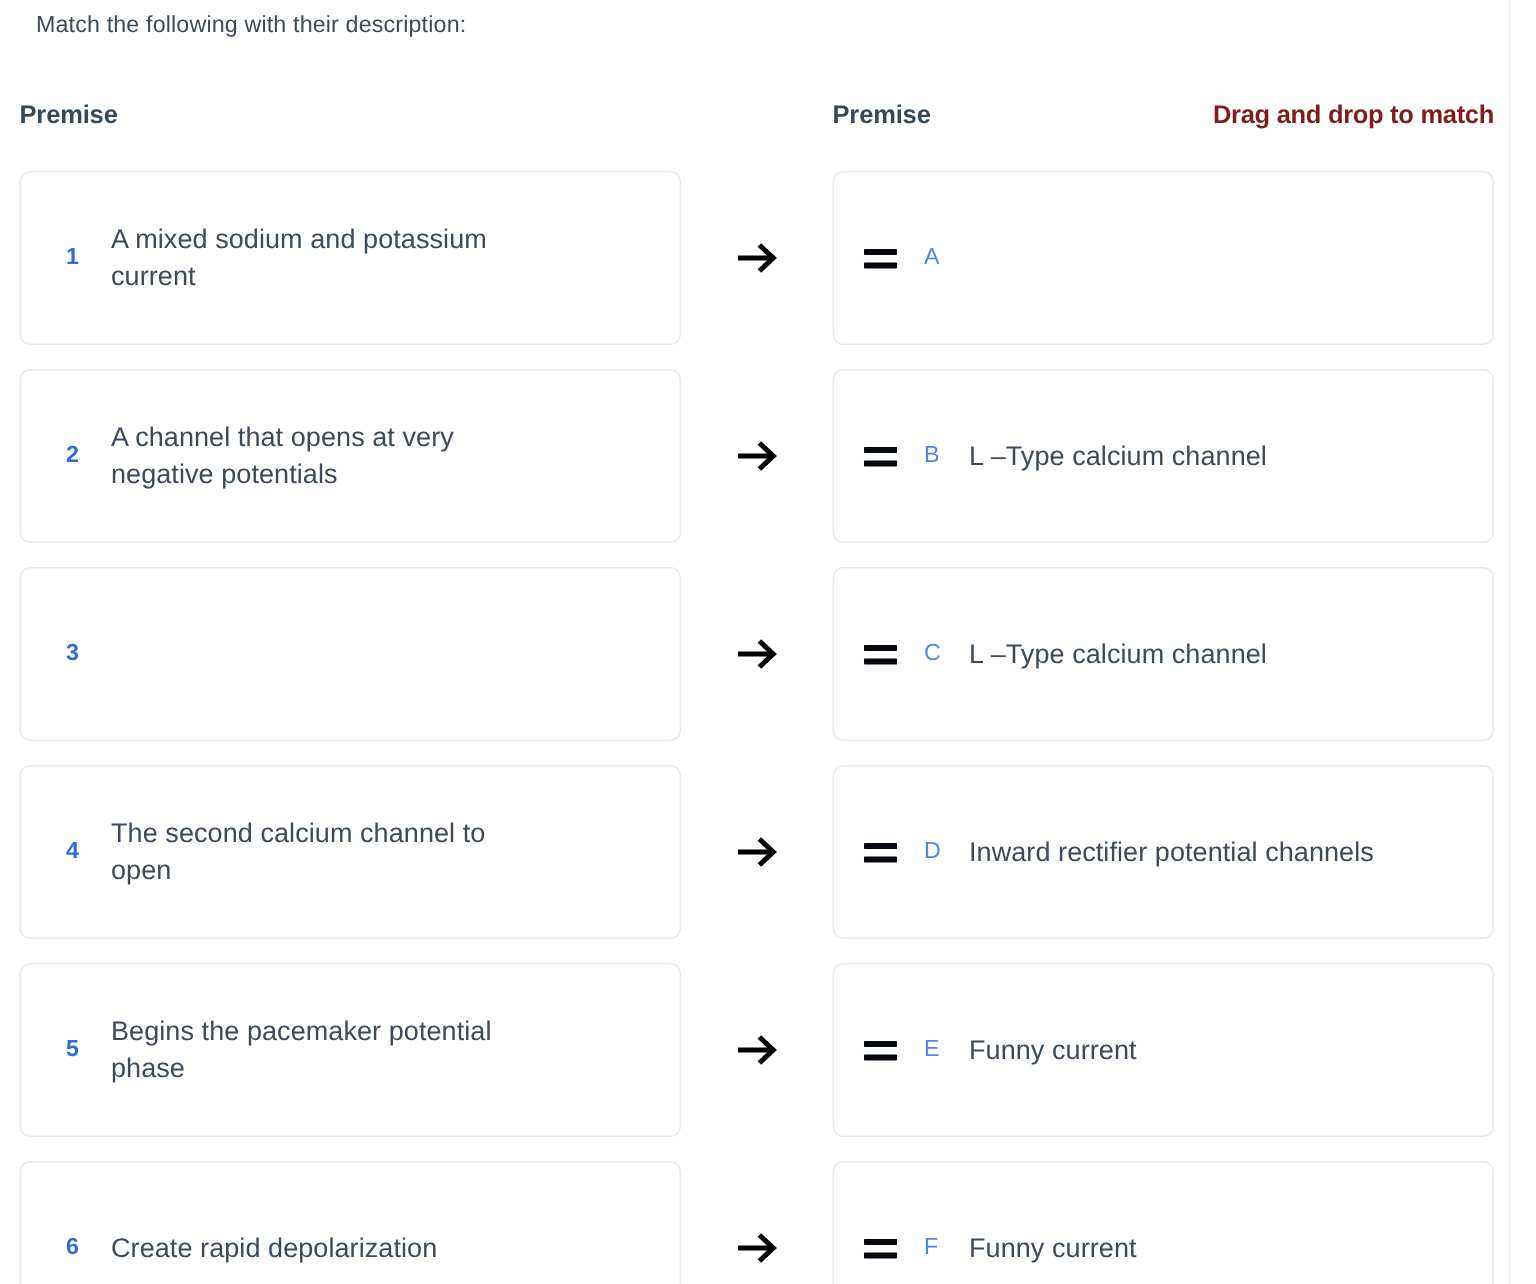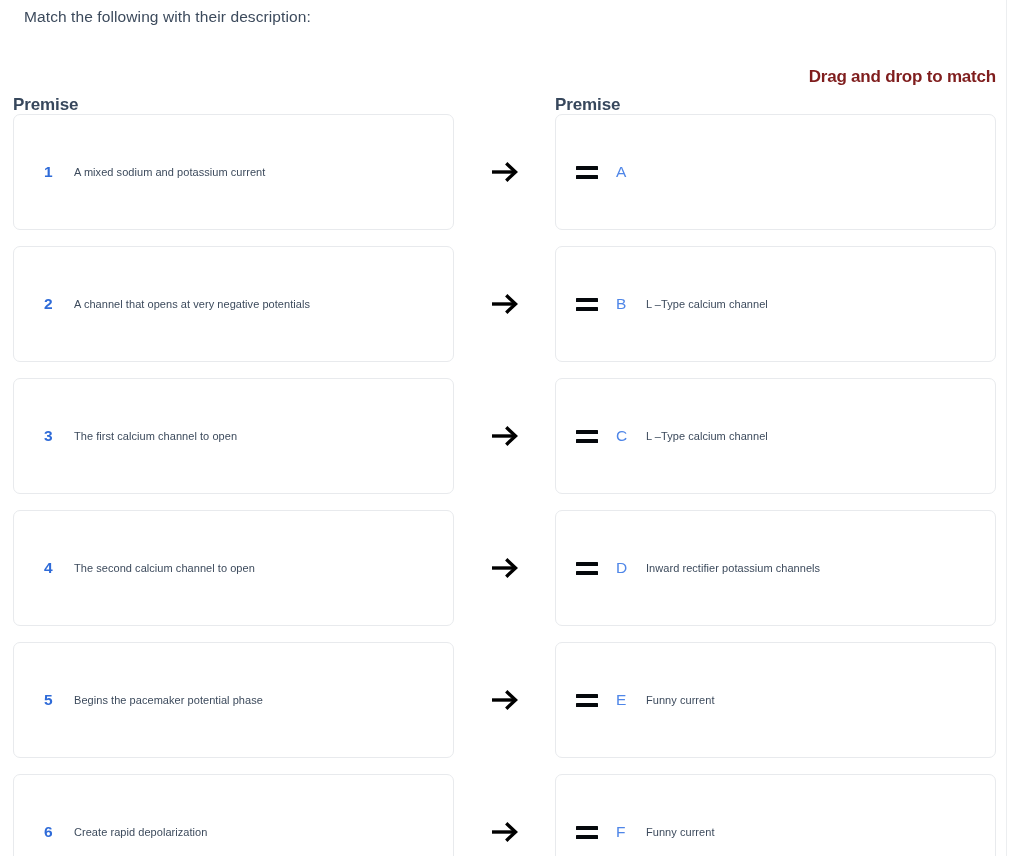--- a/index.html
+++ b/index.html
@@ -53,21 +53,20 @@
     width: 1006px;
     height: 26px;
   }
 
   .col-title {
     position: absolute;
     font-size: 17px;
     font-weight: bold;
     color: #37475c;
     letter-spacing: -0.1px;
-    margin-top: 28px;
   }
   .col-title.premise { left: 13px; }
   .col-title.response { left: 555px; }
 
   .drag-hint {
     position: absolute;
     right: 10px;
     top: 0;
     font-size: 17px;
     font-weight: bold;
@@ -124,21 +123,21 @@
     width: 30px;
     margin-left: 18px;
     flex: 0 0 auto;
     font-size: 15.5px;
     color: #4f86e8;
     text-align: left;
   }
 
   .card-text {
     flex: 1 1 auto;
-    font-size: 11px;
+    font-size: 18px;
     color: #3c4a5c;
     line-height: 25px;
     padding-right: 26px;
     letter-spacing: 0.05px;
   }
   .premise-card .card-text { max-width: 300px; }
 
   .arrow-icon {
     position: absolute;
     left: 487px;
@@ -224,21 +223,20 @@
             <span></span>
           </div>
         <div class="index-letter">B</div>
         <div class="card-text">L –Type calcium channel</div>
       </div>
     </div>
 
     <div class="match-row">
       <div class="card premise-card">
         <div class="index-num">3</div>
-        <div class="card-text">The first calcium channel to open</div>
       </div>
       <div class="arrow-icon">
         <svg width="32" height="26" viewBox="0 0 32 26" aria-hidden="true">
           <path d="M3 13 H25" stroke="#000" stroke-width="3.4" fill="none"></path>
           <path d="M18.5 5.5 L26.5 13 L18.5 20.5" stroke="#000" stroke-width="3.4" fill="none" stroke-linecap="square"></path>
         </svg>
       </div>
       <div class="card response-card">
         <div class="drag-handle">
             <span></span>
@@ -259,21 +257,21 @@
           <path d="M3 13 H25" stroke="#000" stroke-width="3.4" fill="none"></path>
           <path d="M18.5 5.5 L26.5 13 L18.5 20.5" stroke="#000" stroke-width="3.4" fill="none" stroke-linecap="square"></path>
         </svg>
       </div>
       <div class="card response-card">
         <div class="drag-handle">
             <span></span>
             <span></span>
           </div>
         <div class="index-letter">D</div>
-        <div class="card-text">Inward rectifier potassium channels</div>
+        <div class="card-text">Inward rectifier potential channels</div>
       </div>
     </div>
 
     <div class="match-row">
       <div class="card premise-card">
         <div class="index-num">5</div>
         <div class="card-text">Begins the pacemaker potential phase</div>
       </div>
       <div class="arrow-icon">
         <svg width="32" height="26" viewBox="0 0 32 26" aria-hidden="true">

